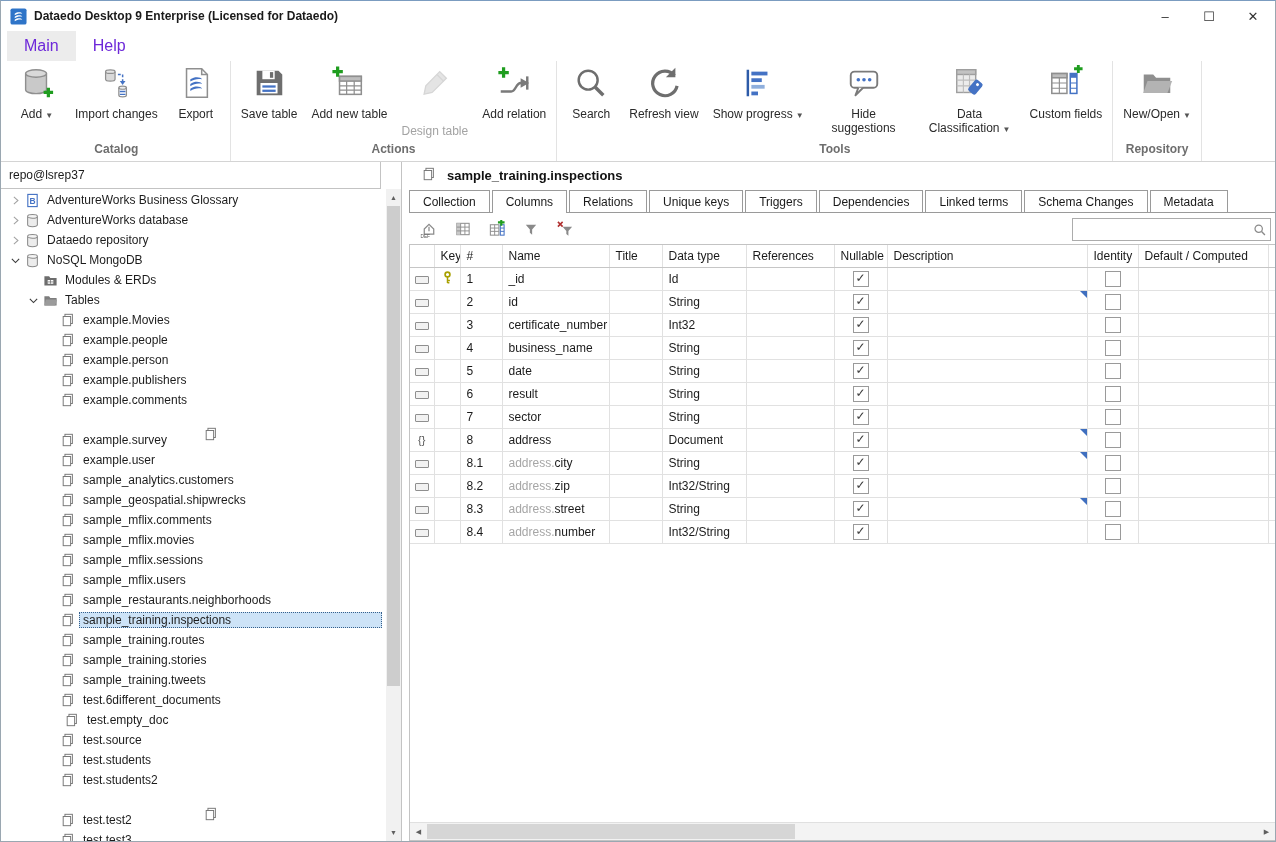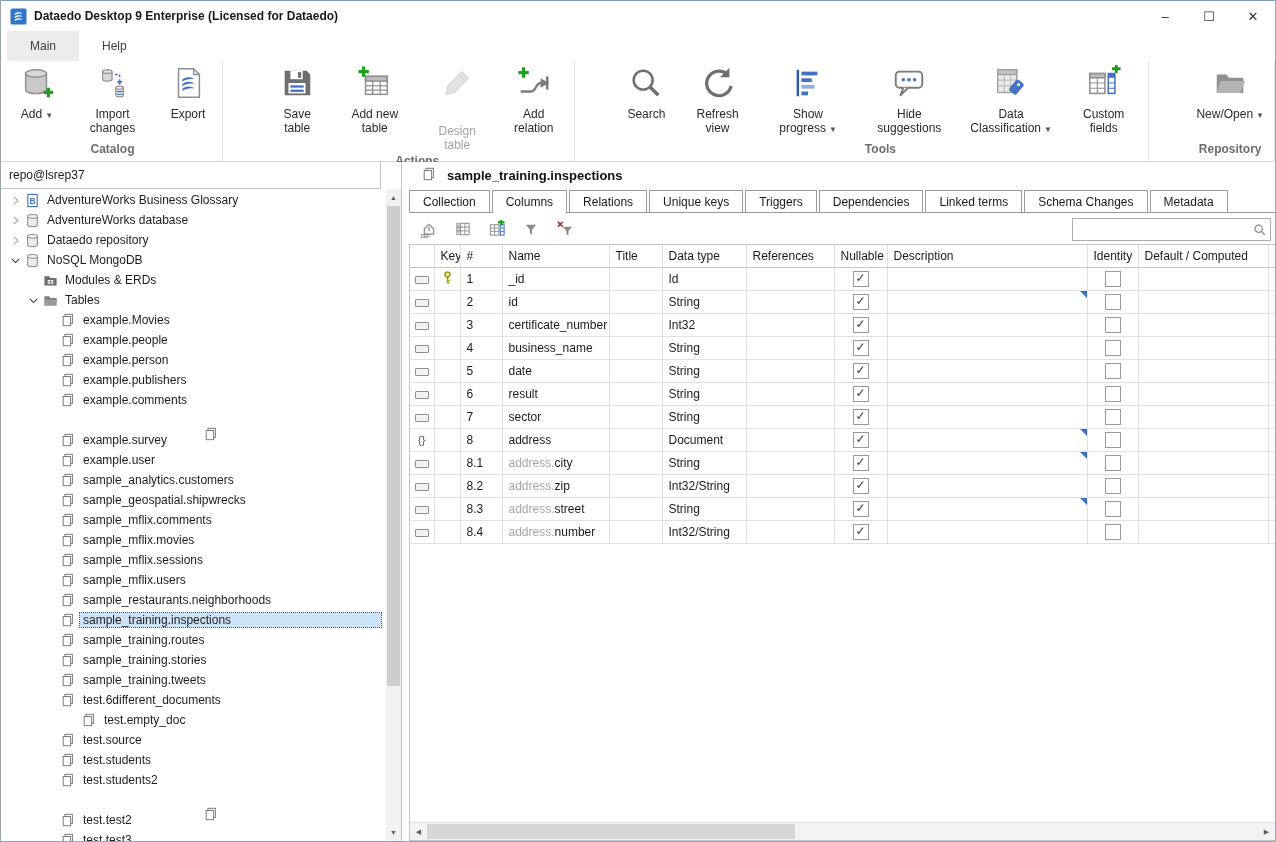--- a/index.html
+++ b/index.html
@@ -6,24 +6,24 @@
   body{width:1276px;height:842px;overflow:hidden;font-family:"Liberation Sans",sans-serif;-webkit-font-smoothing:antialiased;}
   .app{position:relative;width:1274px;height:840px;border:1px solid #9aa7b1;border-top:1px solid #7b9cc0;background:#fff;display:flex;flex-direction:column;}
   
   .titlebar{height:30px;display:flex;align-items:center;padding-left:9px;position:relative;flex:0 0 auto;}
   .titlebar .logo{width:17px;height:17px;margin-right:7px;flex:0 0 auto;}
   .titlebar .ttl{font-size:12px;font-weight:bold;color:#1a1a1a;}
   .win-controls{position:absolute;right:0;top:0;height:30px;display:flex;}
   .win-btn{width:44px;height:30px;display:flex;align-items:center;justify-content:center;font-size:13px;color:#333;cursor:default;}
   
   .menubar{height:30px;display:flex;align-items:stretch;padding-left:6px;flex:0 0 auto;}
-  .menu-tab{padding:0 23px;line-height:30px;font-size:12px;color:#404040;cursor:default;}
+  .menu-tab{padding:0 17px;line-height:30px;font-size:16px;color:#6d28d9;cursor:default;}
   .menu-tab.active{background:#ececec;}
   
-  .ribbon{height:100px;border-bottom:1px solid #d4d4d4;display:flex;align-items:stretch;padding-left:2px;flex:0 0 auto;background:#fff;gap:37px;}
+  .ribbon{height:100px;border-bottom:1px solid #d4d4d4;display:flex;align-items:stretch;padding-left:2px;flex:0 0 auto;background:#fff;}
   .ribbon-group{display:flex;flex-direction:column;border-right:1px solid #e3e3e3;padding:0 3px;}
   .ribbon-buttons{flex:1;display:flex;align-items:flex-start;}
   .ribbon-btn{display:flex;flex-direction:column;align-items:center;padding:5px 7px 0;min-width:48px;cursor:default;}
   .ribbon-btn .ricon{width:38px;height:38px;display:flex;align-items:center;justify-content:center;}
   .ribbon-btn .rlabel{font-size:12px;color:#2a2a2a;text-align:center;line-height:1.2;margin-top:3px;max-width:92px;}
   .ribbon-btn.disabled .rlabel{color:#a3a3a3;margin-top:20px;}
   .ribbon-btn.disabled .ricon{opacity:.55;}
   .caret{font-size:8px;color:#555;margin-left:3px;}
   .ribbon-group-label{text-align:center;font-size:12px;font-weight:bold;color:#6e6e6e;padding:1px 6px 5px;}
   
@@ -556,21 +556,21 @@
             <div class="tree-row" style="padding-left: 40px;">
               <span class="expander"></span>
               <span class="ticon">
                 <svg viewBox="0 0 16 16" width="14" height="14">
                   <rect x="4.5" y="1.5" width="8.5" height="10.5" fill="#fff" stroke="#777" stroke-width="1.1"></rect>
                   <rect x="2.5" y="4" width="8.5" height="10.5" fill="#fff" stroke="#777" stroke-width="1.1"></rect>
                 </svg>
               </span>
               <span class="tlabel">test.6different_documents</span>
             </div>
-            <div class="tree-row" style="padding-left: 61px;">
+            <div class="tree-row" style="padding-left: 44px;">
               <span class="expander"></span>
               <span class="ticon">
                 <svg viewBox="0 0 16 16" width="14" height="14">
                   <rect x="4.5" y="1.5" width="8.5" height="10.5" fill="#fff" stroke="#777" stroke-width="1.1"></rect>
                   <rect x="2.5" y="4" width="8.5" height="10.5" fill="#fff" stroke="#777" stroke-width="1.1"></rect>
                 </svg>
               </span>
               <span class="tlabel">test.empty_doc</span>
             </div>
             <div class="tree-row" style="padding-left: 40px;">

